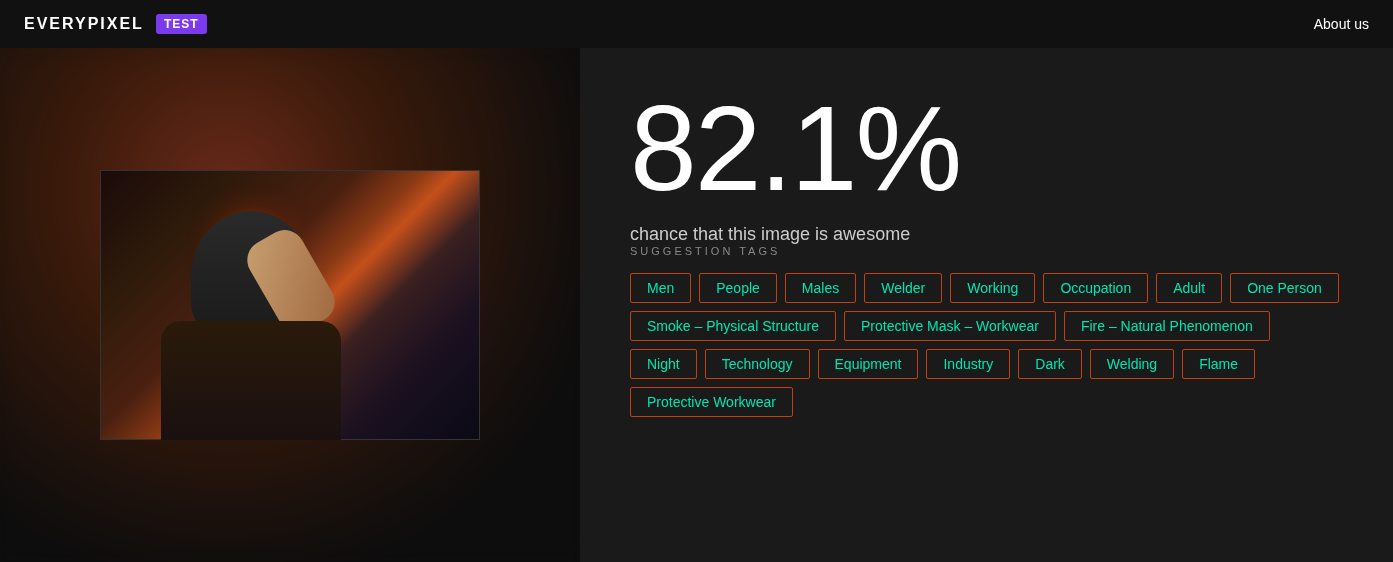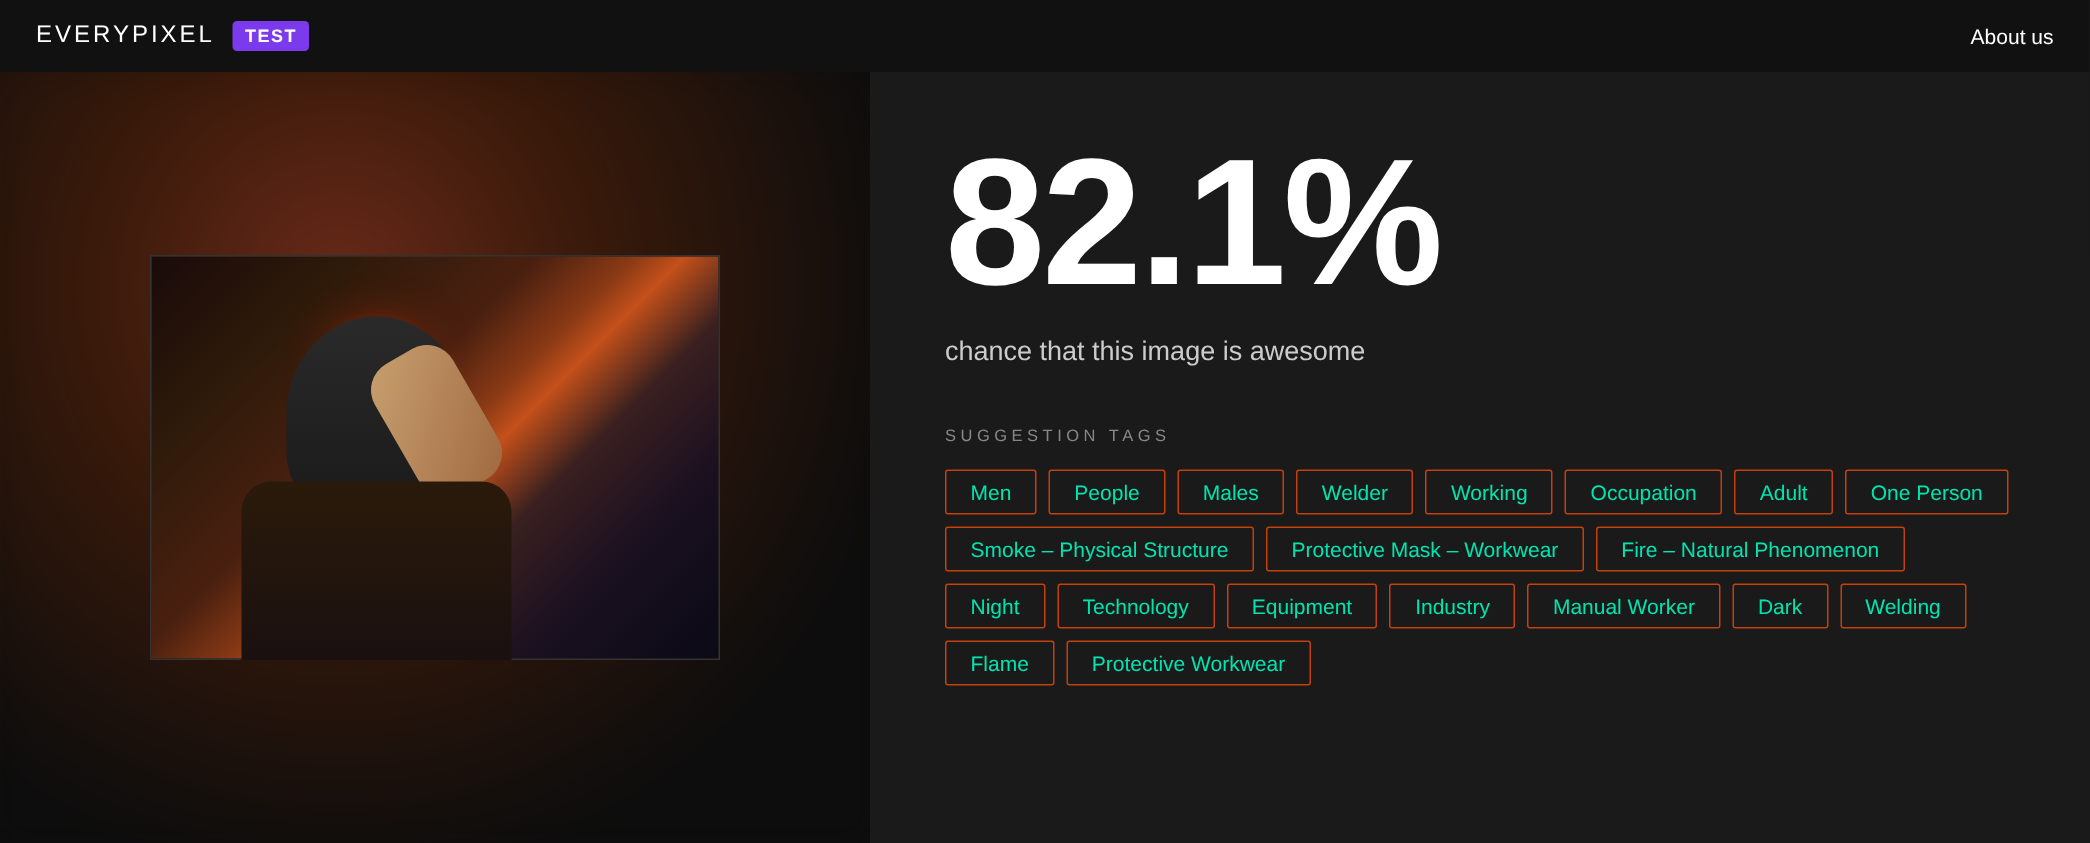--- a/index.html
+++ b/index.html
@@ -28,21 +28,21 @@
     }
 
     .header-left {
       display: flex;
       align-items: center;
       gap: 12px;
     }
 
     .logo {
       font-size: 16px;
-      font-weight: normal;
+      font-weight: bold;
       letter-spacing: 2px;
       color: #ffffff;
     }
 
     .test-badge {
       background-color: #7c3aed;
       color: #ffffff;
       font-size: 12px;
       font-weight: bold;
       padding: 3px 8px;
@@ -163,31 +163,30 @@
 
     
     .info-section {
       flex: 1;
       padding: 40px 50px;
       background-color: #1a1a1a;
     }
 
     .percentage-display {
       font-size: 120px;
-      font-weight: 700;
+      font-weight: 400;
       color: #ffffff;
       line-height: 1;
       margin-bottom: 16px;
       letter-spacing: -2px;
     }
 
     .subtitle {
       font-size: 18px;
       color: #cccccc;
-      margin-bottom: 40px;
       font-weight: 300;
     }
 
     .suggestion-tags-label {
       font-size: 11px;
       letter-spacing: 3px;
       color: #888888;
       margin-bottom: 16px;
       text-transform: uppercase;
     }
@@ -250,21 +249,20 @@
         <span class="tag">Occupation</span>
         <span class="tag">Adult</span>
         <span class="tag">One Person</span>
         <span class="tag">Smoke – Physical Structure</span>
         <span class="tag">Protective Mask – Workwear</span>
         <span class="tag">Fire – Natural Phenomenon</span>
         <span class="tag">Night</span>
         <span class="tag">Technology</span>
         <span class="tag">Equipment</span>
         <span class="tag">Industry</span>
-        <span class="tag">Manual Worker</span>
         <span class="tag">Dark</span>
         <span class="tag">Welding</span>
         <span class="tag">Flame</span>
         <span class="tag">Protective Workwear</span>
       </div>
   </div>
 
 </div>
 
 </body></html>

